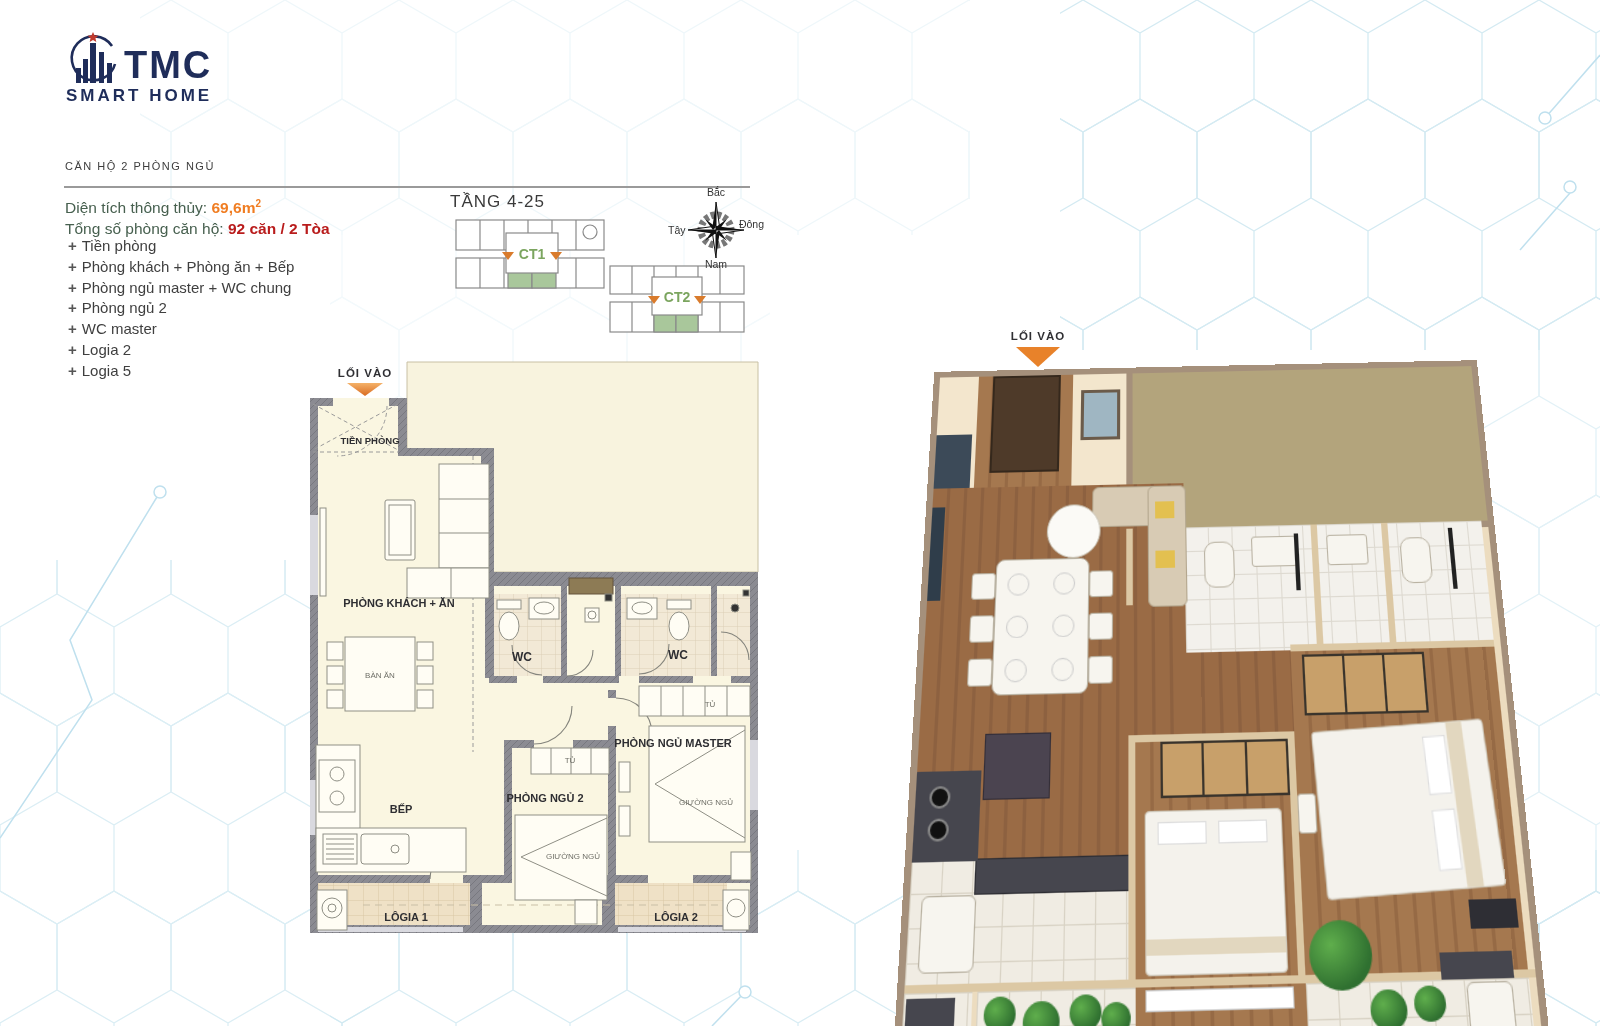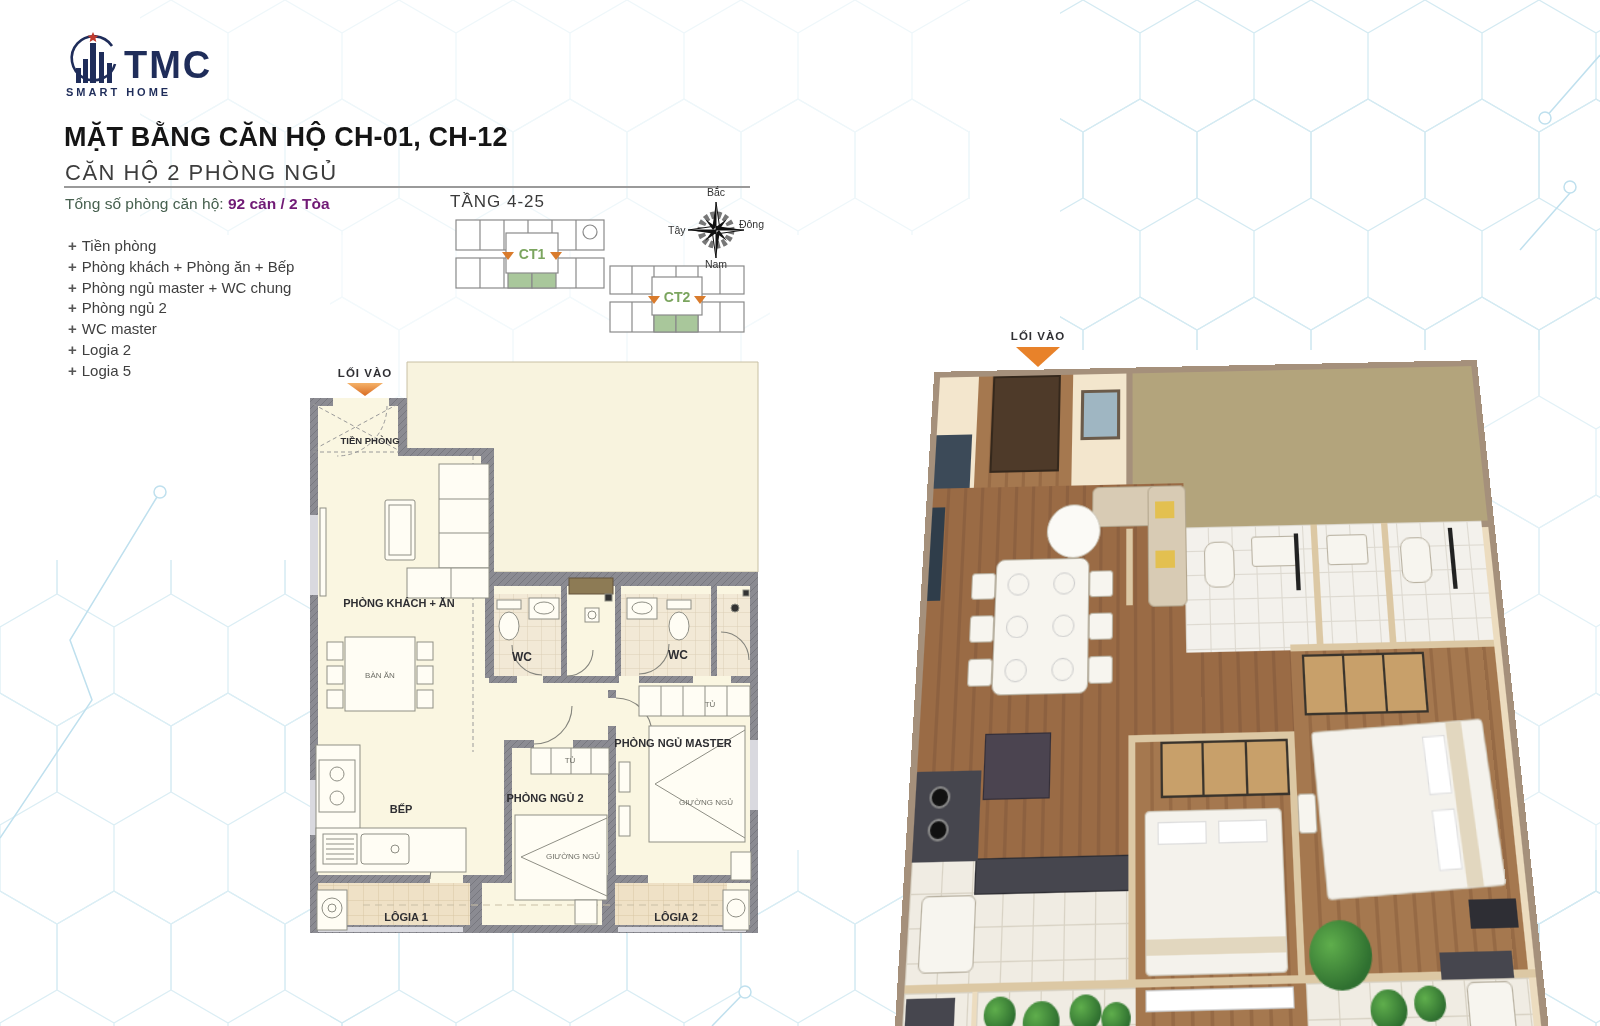--- a/index.html
+++ b/index.html
@@ -3,31 +3,31 @@
 <meta charset="utf-8">
 <style>
   html,body{margin:0;padding:0;background:#e9e9e9;}
   .page{position:relative;width:1600px;height:1026px;background:#ffffff;overflow:hidden;
         font-family:"Liberation Sans", sans-serif;}
   .abs{position:absolute;}
   svg text{font-family:"Liberation Sans", sans-serif;}
 
   
   .logo-name{left:124px;top:44px;font-size:38px;font-weight:bold;color:#1f2d5a;letter-spacing:2px;}
-  .logo-tagline{left:66px;top:86px;font-size:11px;font-weight:bold;color:#1f2d5a;letter-spacing:3px;}
+  .logo-tagline{left:66px;top:86px;font-size:17px;font-weight:bold;color:#1f2d5a;letter-spacing:3px;}
   .page-title{left:64px;top:122px;font-size:27px;font-weight:bold;color:#151515;letter-spacing:.2px;}
-  .page-subtitle{left:65px;top:160px;font-size:22px;color:#3d3d3d;letter-spacing:1.5px;}
+  .page-subtitle{left:65px;top:160px;font-size:11px;color:#3d3d3d;letter-spacing:1.5px;}
   .divider{left:64px;top:186px;width:686px;height:2px;background:#9a9a9a;}
 
   
   .info{left:65px;top:193px;font-size:15.5px;color:#47604f;line-height:21px;}
   .info .row{white-space:nowrap;}
   .info .lab{color:#47604f;}
   .val-orange{color:#f07d22;font-weight:bold;}
-  .val-green{color:#701a75;font-weight:bold;}
+  .val-green{color:#b91c1c;font-weight:bold;}
   .room-list{left:68px;top:236px;font-size:15px;color:#3f3f3f;line-height:20.8px;}
   .room-list .item{white-space:nowrap;}
   .room-list .b{color:#555;margin-right:5px;font-weight:bold;}
 
   .floors-label{left:450px;top:192px;font-size:17px;color:#3a3a3a;letter-spacing:1px;}
 
   
   .p3d{left:930px;top:322px;width:600px;height:668px;}
   .scene{left:10px;top:44px;width:520px;height:586px;background:#ecdcbf;
          border:6px solid #a5907b;transform-origin:50% 0%;
@@ -82,25 +82,26 @@
     <rect x="15" y="33" width="5" height="24"></rect>
     <rect x="22" y="17" width="6" height="40"></rect>
     <rect x="31" y="26" width="5" height="31"></rect>
     <rect x="39" y="37" width="5" height="20"></rect>
   </g>
   <path d="M25 6 l1.6 3.4 3.7.4 -2.8 2.5 .8 3.6 -3.3-1.9 -3.3 1.9 .8-3.6 -2.8-2.5 3.7-.4 Z" fill="#c03a2e"></path>
 </svg>
 <div class="abs logo-name">TMC</div>
 <div class="abs logo-tagline">SMART HOME</div>
 
-<div class="abs page-title">MẶT BẰNG CĂN HỘ CH-01, CH-12</div>
 <div class="abs page-subtitle">CĂN HỘ 2 PHÒNG NGỦ</div>
 <div class="abs divider"></div>
 
 <div class="abs info">
+  <div class="row"><span class="lab">Diện tích thông thủy:</span>
+    <span class="val-orange">69,6m</span><sup class="val-orange" style="font-size:10px">2</sup></div>
   <div class="row"><span class="lab">Tổng số phòng căn hộ:</span>
     <span class="val-green">92 căn / 2 Tòa</span></div>
 </div>
 <div class="abs room-list">
   <div class="item"><span class="b">+</span><span>Tiền phòng</span></div>
   <div class="item"><span class="b">+</span><span>Phòng khách + Phòng ăn + Bếp</span></div>
   <div class="item"><span class="b">+</span><span>Phòng ngủ master + WC chung</span></div>
   <div class="item"><span class="b">+</span><span>Phòng ngủ 2</span></div>
   <div class="item"><span class="b">+</span><span>WC master</span></div>
   <div class="item"><span class="b">+</span><span>Logia 2</span></div>

